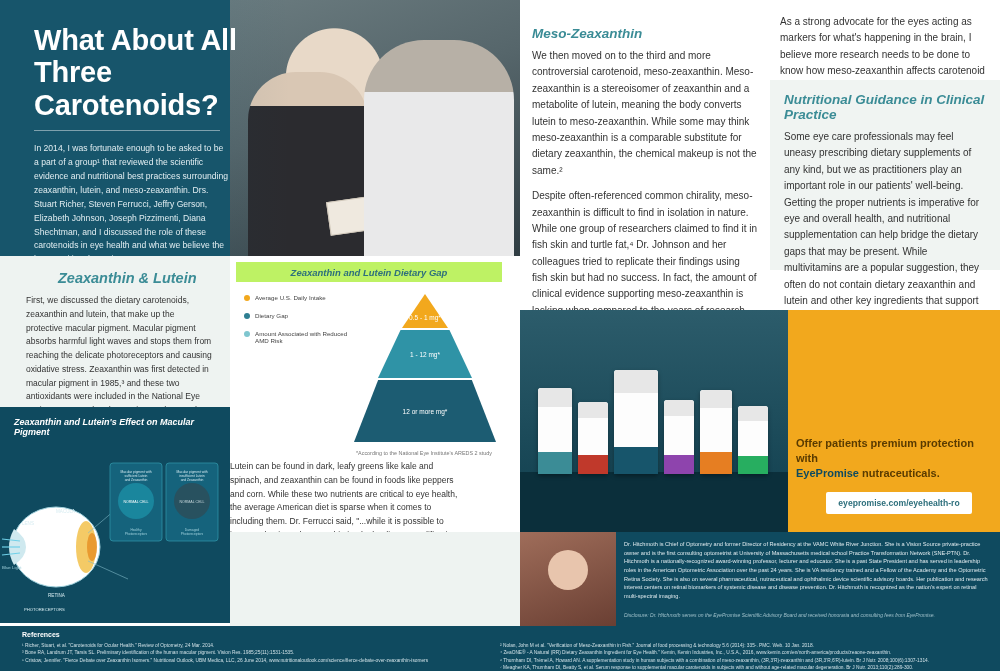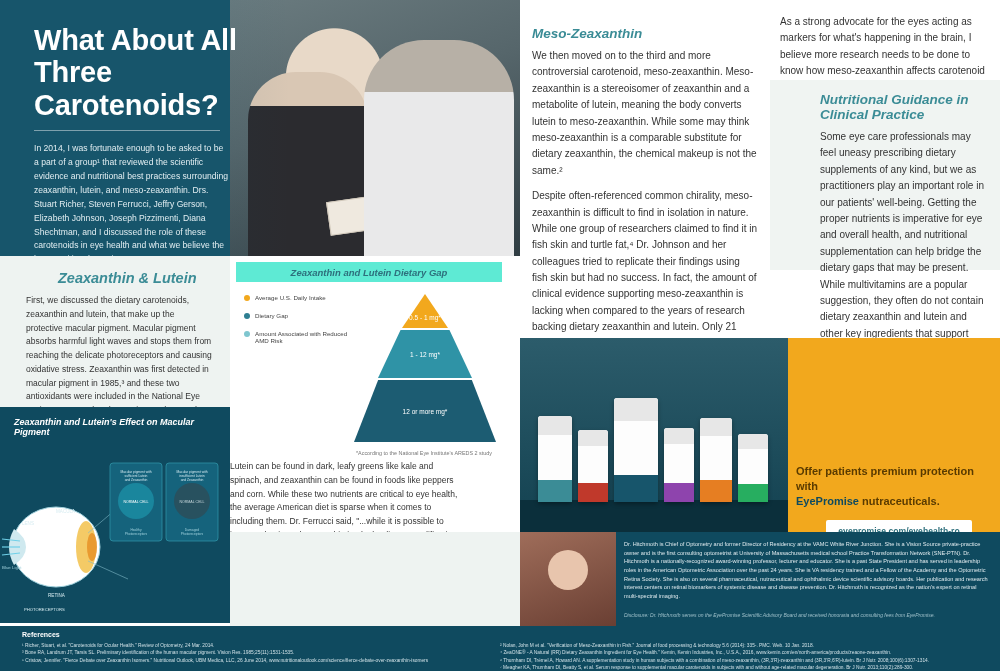--- a/index.html
+++ b/index.html
@@ -59,39 +59,39 @@
   .zl-body { position:absolute; left:26px; top:38px; width:186px; font-size:8.5px; line-height:1.62; color:#333; }
 
   .diagram-wrap { position:absolute; left:0; top:407px; width:230px; height:216px; background:#0f4a5f;padding-left:40px; }
   .diagram-title { position:absolute; left:14px; top:10px; font-size:9px; font-weight:bold; color:#ffffff; font-style:italic; }
   .eye-svg { position:absolute; left:0; top:22px; }
 
   .lutein-col { position:absolute; left:230px; top:460px; width:230px; font-size:8.5px; line-height:1.62; color:#333; }
 
   
   .chart-card { position:absolute; left:236px; top:262px; width:266px; height:200px; }
-  .chart-head { width:266px; height:20px; background:#5eead4; color:#2d6f7c; font-size:9.5px; font-style:italic; font-weight:bold; display:flex; align-items:center; justify-content:center; }
+  .chart-head { width:266px; height:20px; background:#bef264; color:#2d6f7c; font-size:9.5px; font-style:italic; font-weight:bold; display:flex; align-items:center; justify-content:center; }
   .chart-note { position:absolute; left:120px; top:188px; font-size:5.4px; color:#777; }
   .legend { position:absolute; left:8px; top:32px; width:112px; font-size:6.2px; color:#444; }
   .legend-row { display:flex; align-items:flex-start; margin-bottom:11px; }
   .legend-dot { width:6px; height:6px; border-radius:50%; margin-right:5px; margin-top:1px; flex:0 0 auto; }
   .pyramid { position:absolute; left:118px; top:28px; width:142px; height:158px; }
   .pyr-seg { position:absolute; display:flex; align-items:center; justify-content:center; color:#fff; font-size:6.5px; }
 
   
   .mid-pad { position:absolute; left:12px; top:26px; width:226px; }
   h2.sec { font-size:13.5px; color:#3b8c96; font-style:italic; font-weight:bold; margin:0 0 7px 0; }
   p.body { font-size:10px; line-height:1.64; color:#333; margin:0 0 9px 0; }
 
   
   .right-pad { position:absolute; left:10px; top:14px; width:212px; }
-  .teal-box { position:absolute; left:770px; top:80px; width:230px; height:190px; background:#f0f4f2;padding-left:36px; }
-
-  
-  .promo { position:absolute; left:520px; top:310px; width:480px; height:222px; background:#f2a81d; overflow:hidden;margin-top:28px; }
+  .teal-box { position:absolute; left:770px; top:80px; width:230px; height:190px; background:#f0f4f2; }
+
+  
+  .promo { position:absolute; left:520px; top:310px; width:480px; height:222px; background:#f2a81d; overflow:hidden; }
   .promo-photo { position:absolute; left:0; top:0; width:268px; height:222px; background:linear-gradient(180deg,#2c5c6b 0%,#0f3d4c 100%); }
   .promo-photo .shelf { position:absolute; left:0; bottom:0; width:268px; height:60px; background:#0b2f3b; }
   .bottle { position:absolute; bottom:58px; border-radius:3px 3px 2px 2px; background:#fdfdfd; box-shadow:0 2px 4px rgba(0,0,0,0.35); }
   .bottle:before { content:""; position:absolute; left:0; top:0; width:100%; height:22%; background:#e7e7e7; border-radius:3px 3px 0 0; }
   .bottle .band { position:absolute; left:0; bottom:0; width:100%; height:26%; }
   .promo-text { position:absolute; left:276px; top:126px; width:200px; font-size:11px; line-height:1.35; color:#5a3b00; font-weight:bold; }
   .promo-text .brand { color:#0f4a5f; }
   .promo-url { position:absolute; left:306px; top:182px; width:146px; height:22px; background:#ffffff; border-radius:2px; display:flex; align-items:center; justify-content:center; font-size:8.6px; color:#2d6f7c; font-weight:bold; }
 
   

